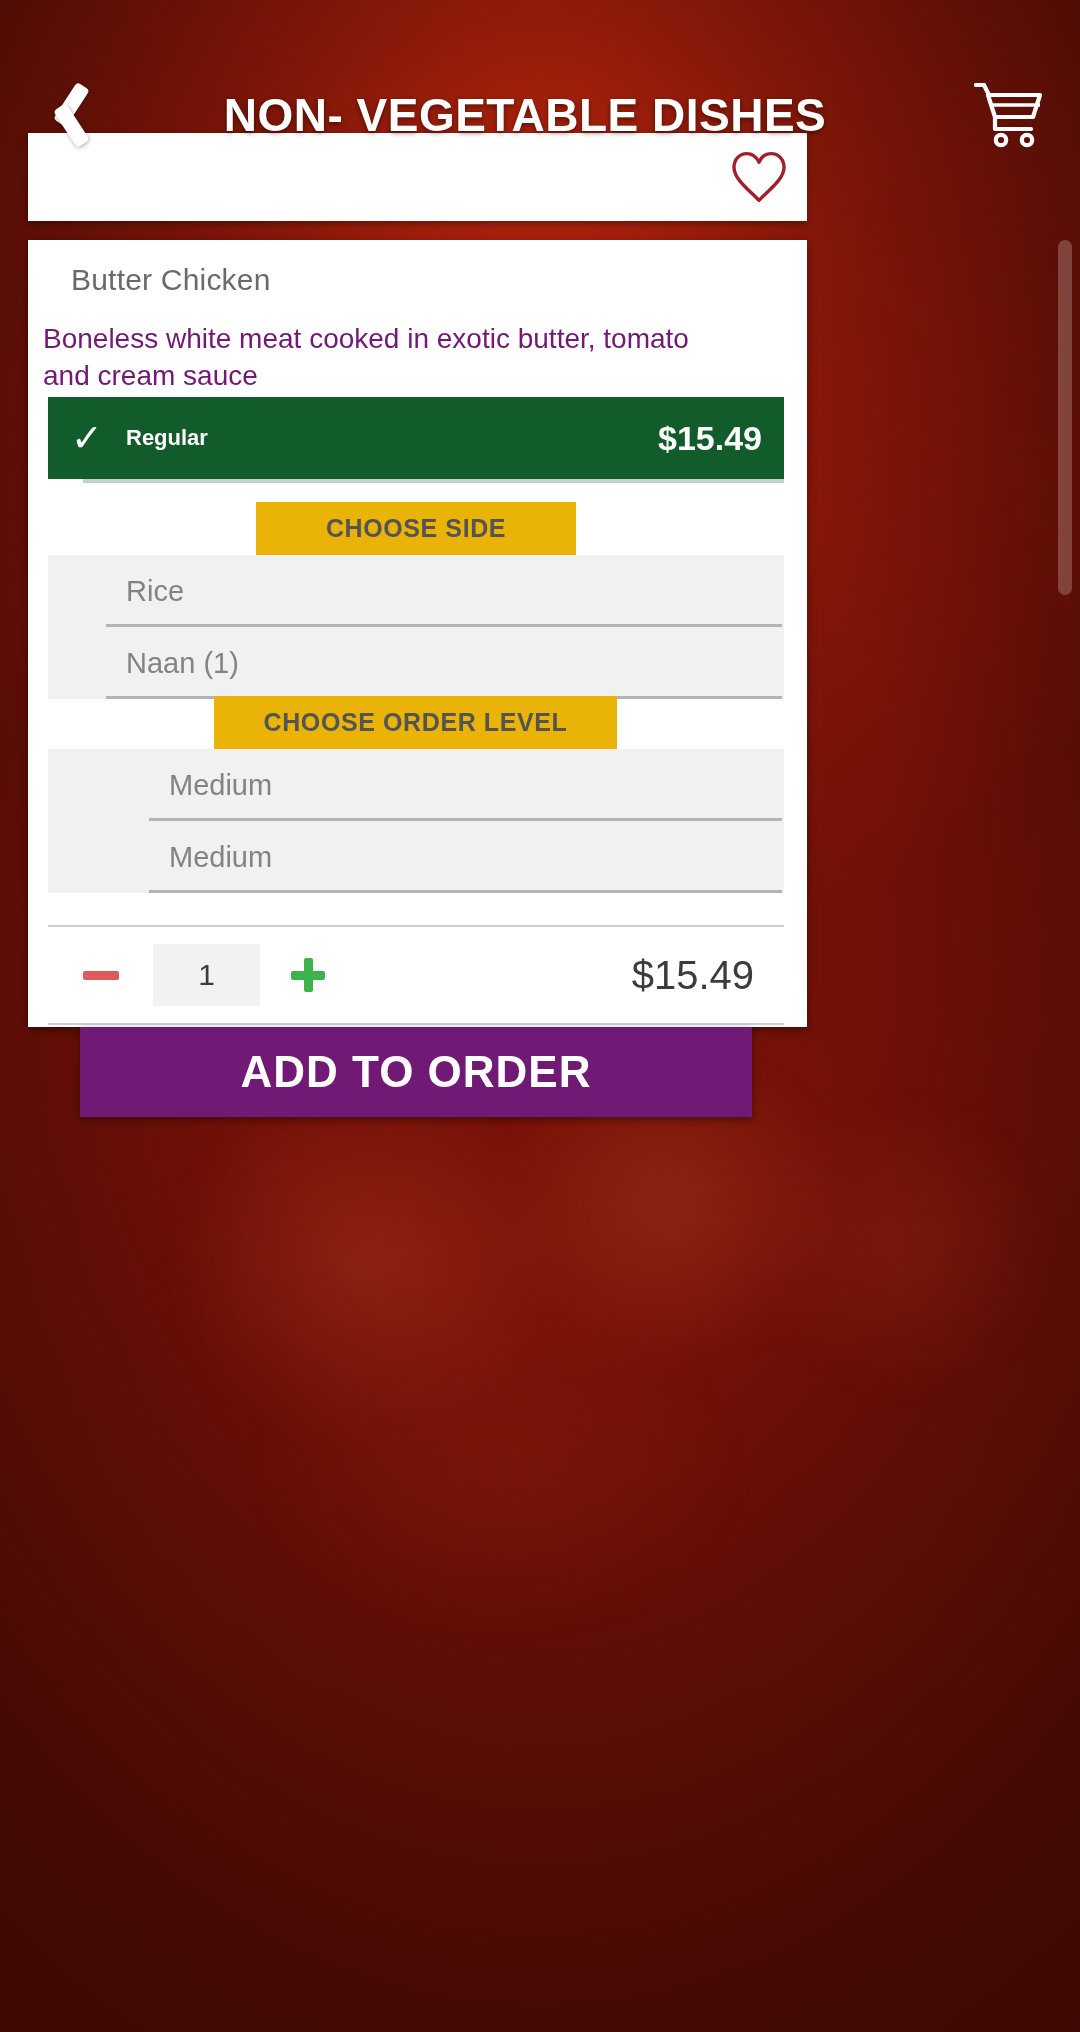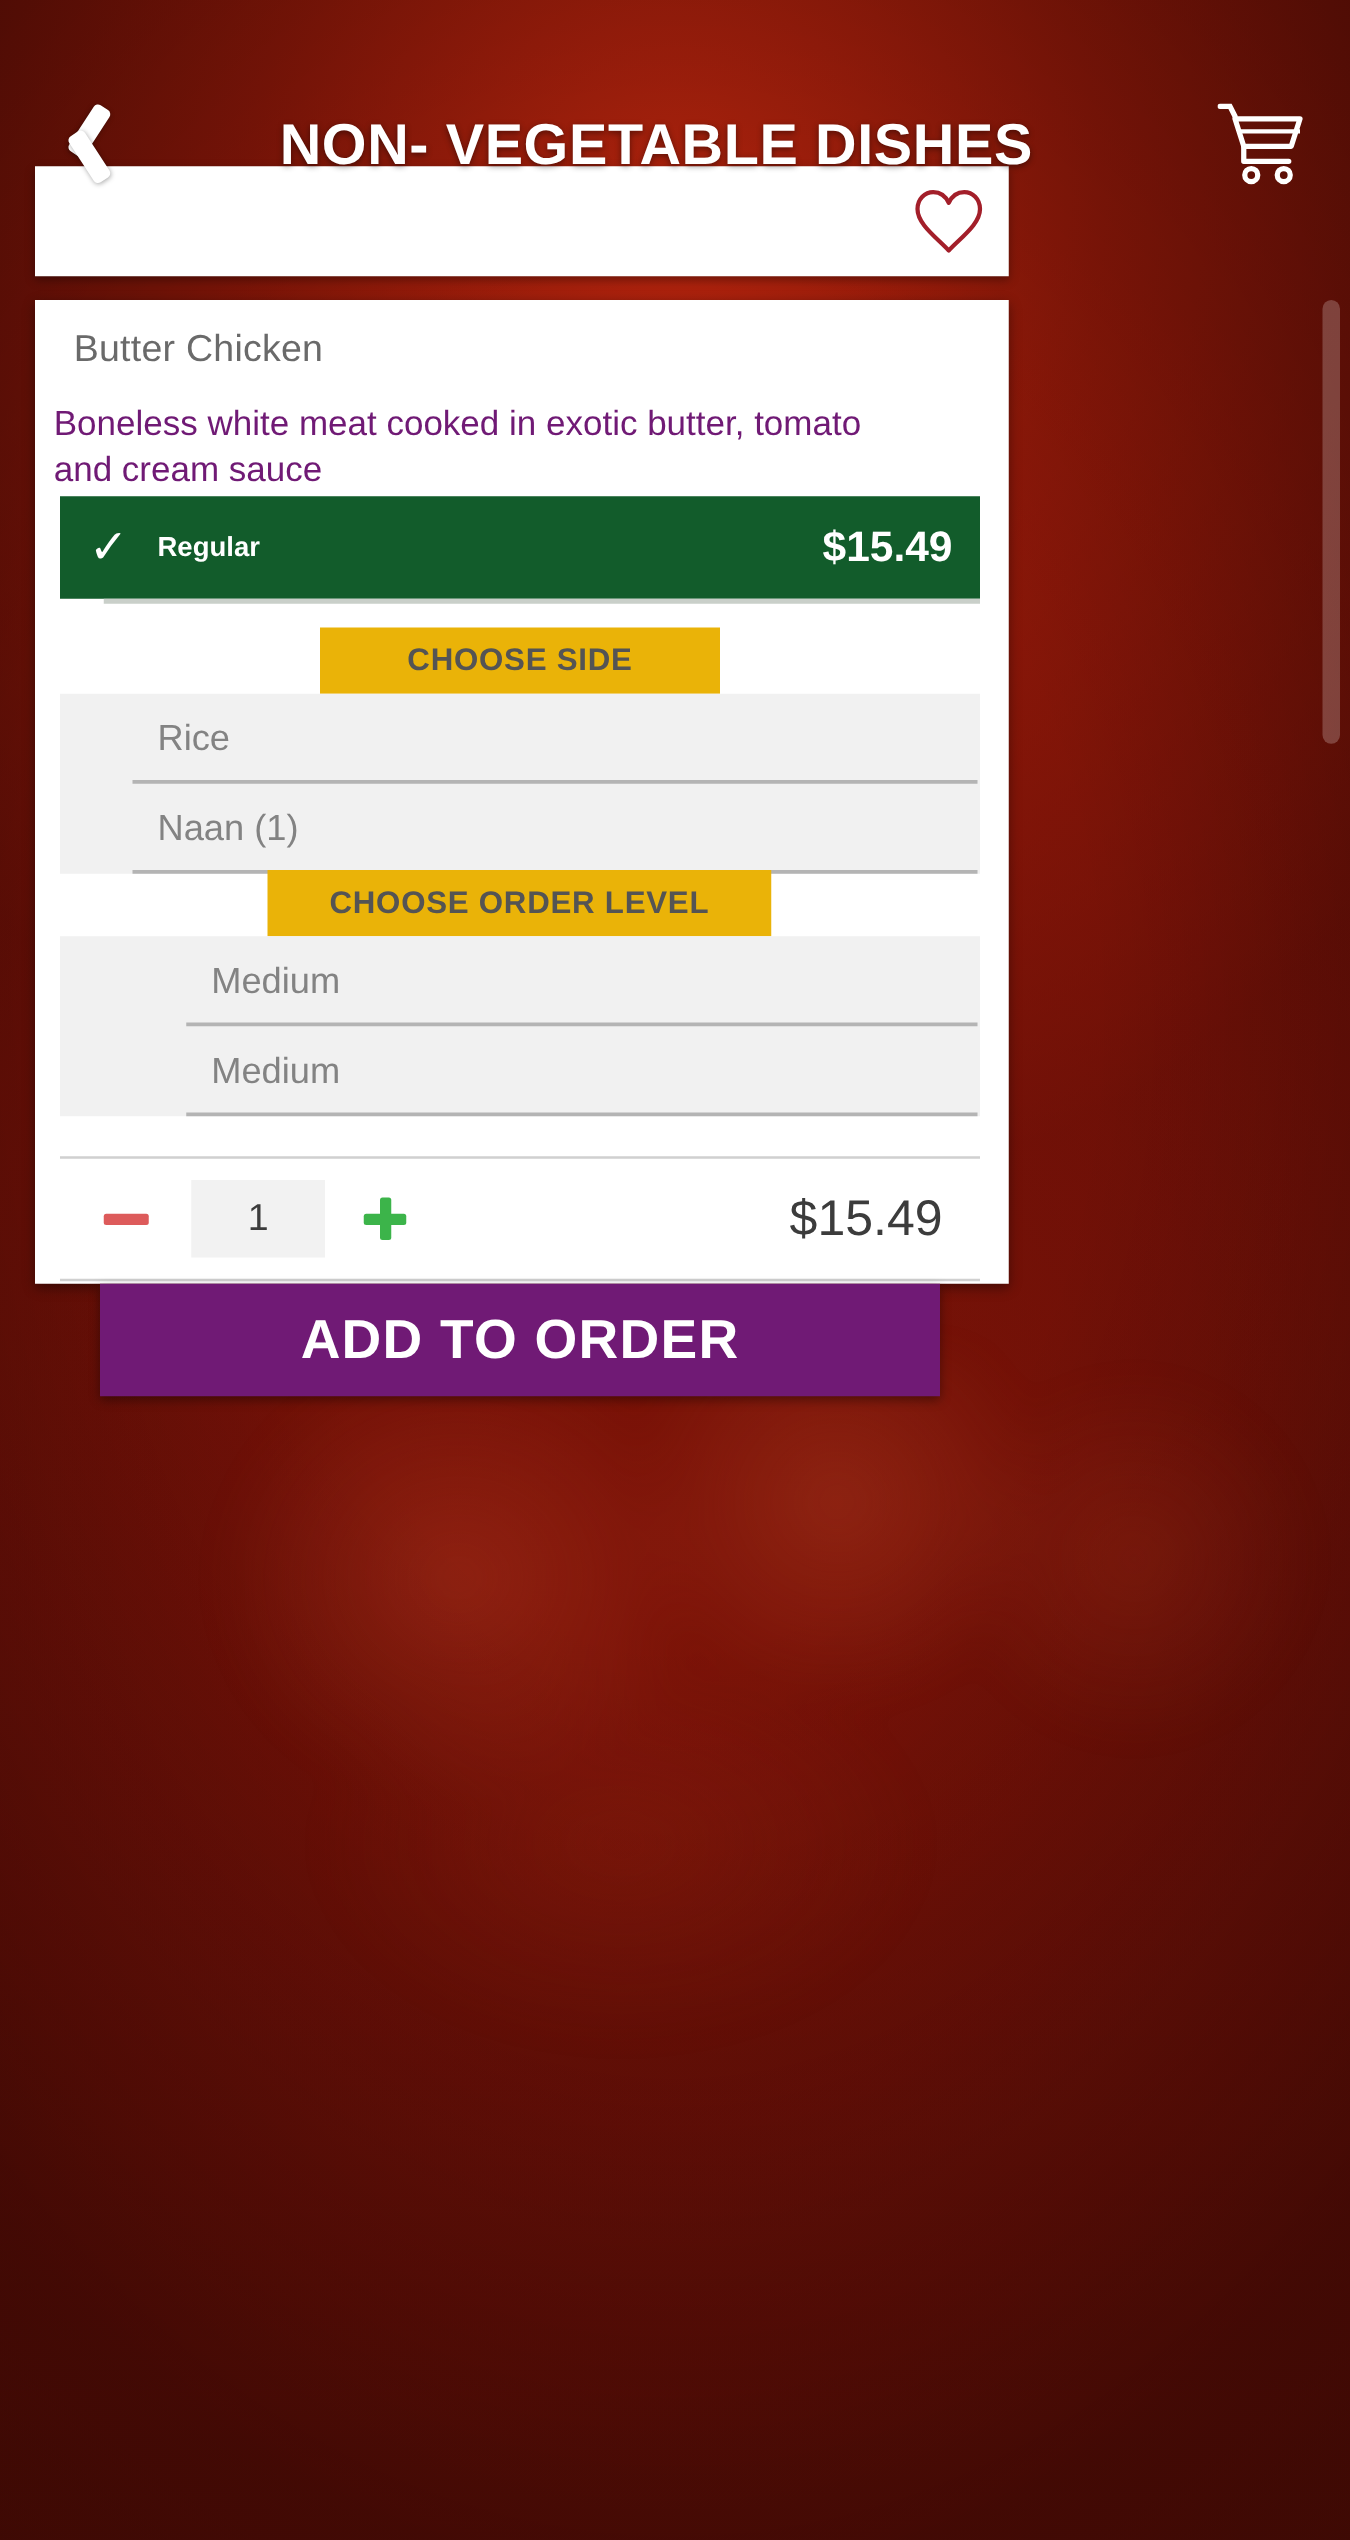--- a/index.html
+++ b/index.html
@@ -114,21 +114,21 @@
     left: 28px; top: 240px;
     width: 779px; height: 787px;
     background: #ffffff;
     box-shadow: 0 3px 9px rgba(0,0,0,0.4);
     z-index: 12;
     overflow: hidden;
   }
 
   #dish-name {
     position: absolute;
-    left: 31px; top: 23px;
+    left: 43px; top: 23px;
     font-size: 30px;
     color: #6a6a6a;
     letter-spacing: 0.2px;
   }
   #dish-desc {
     position: absolute;
     left: 15px; top: 80px;
     width: 700px;
     font-size: 28px;
     line-height: 1.33;

